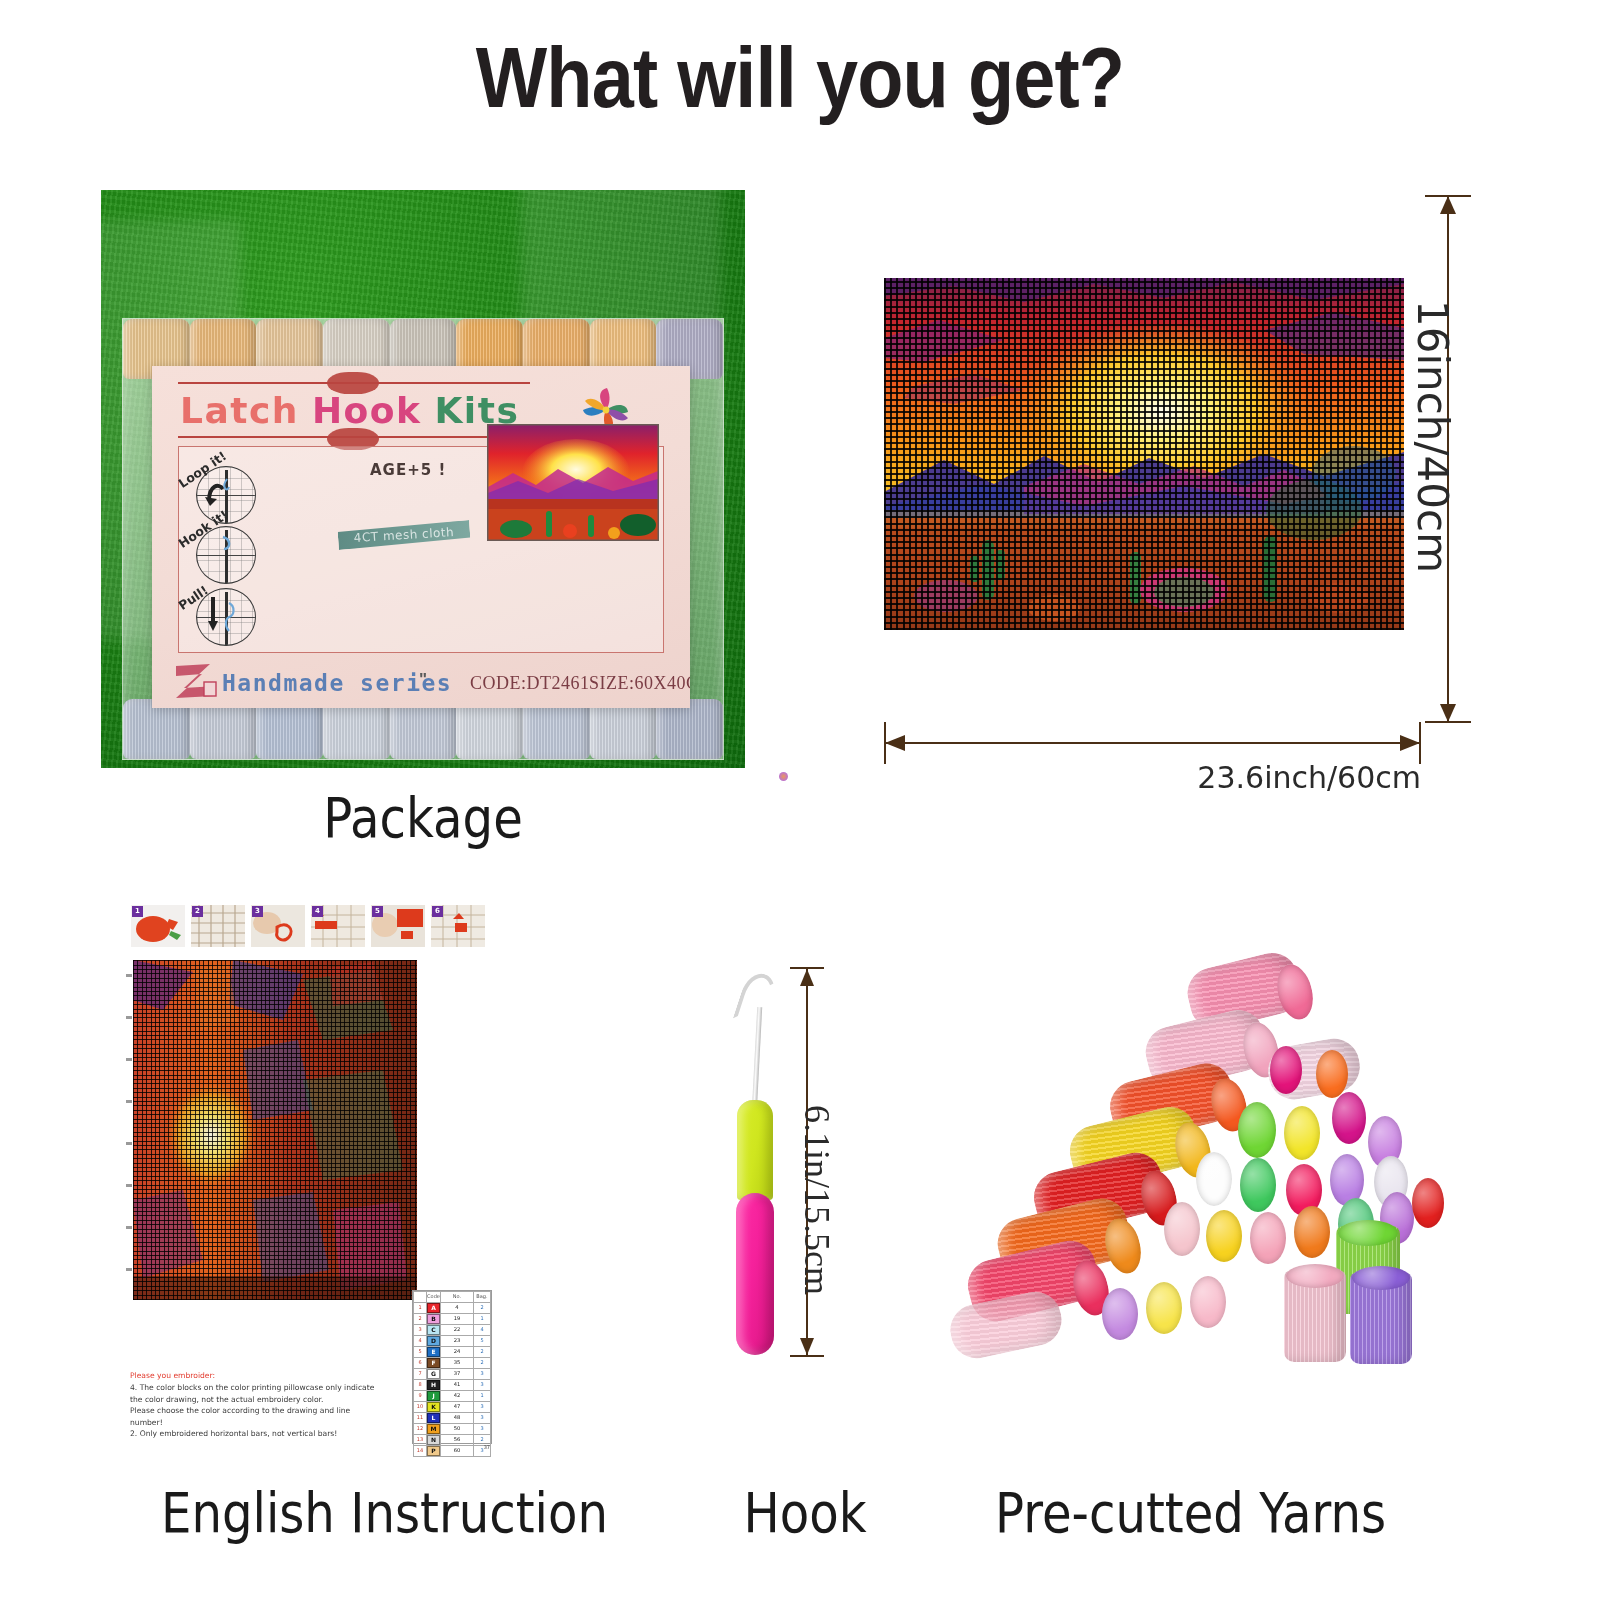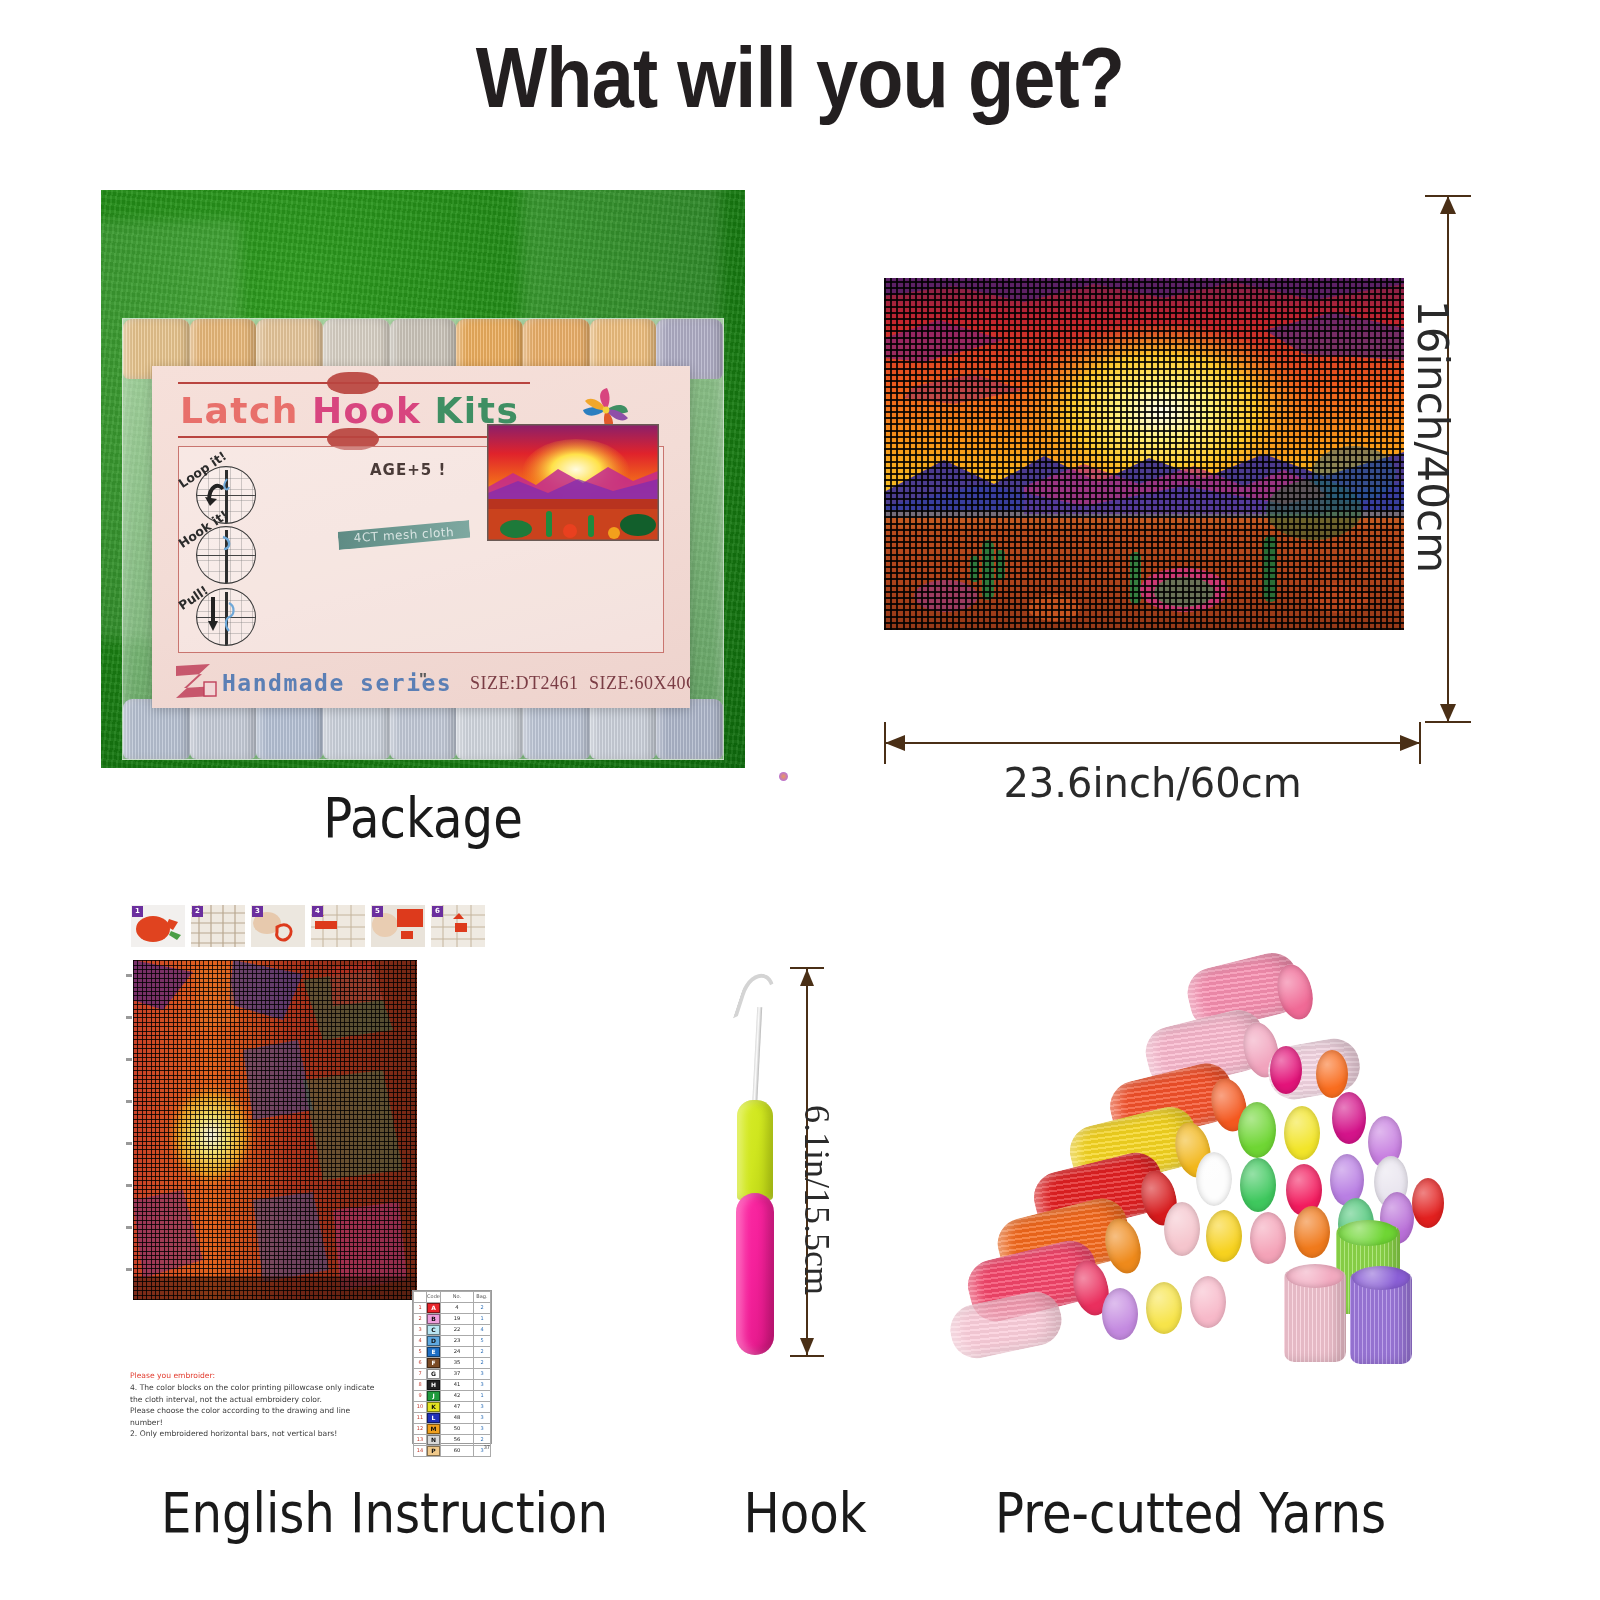--- a/index.html
+++ b/index.html
@@ -172,22 +172,22 @@
     position:absolute;left:884px;top:742px;width:537px;height:2px;background:#4a2f16;
   }
   .dim-h-l,.dim-h-r{position:absolute;top:722px;width:2px;height:42px;background:#4a2f16;}
   .dimlabel-v{
     position:absolute;left:1457px;top:300px;
     font-size:42px;color:#2a2a2a;white-space:nowrap;
     transform:rotate(90deg);transform-origin:left top;
     font-family:"DejaVu Sans","Liberation Sans",sans-serif;
   }
   .dimlabel-h{
-    position:absolute;left:884px;top:760px;width:537px;text-align:center;
-    font-size:40px;color:#2a2a2a;white-space:nowrap;
+    position:absolute;left:884px;top:760px;width:537px;text-align:right;
+    font-size:30px;color:#2a2a2a;white-space:nowrap;
     font-family:"DejaVu Sans","Liberation Sans",sans-serif;
   }
 
   
   .instr{position:absolute;left:126px;top:900px;width:372px;height:555px;background:#fff;}
   .thumbstrip{position:absolute;left:5px;top:5px;width:368px;height:48px;display:flex;gap:6px;}
   .thumb{
     position:relative;width:54px;height:42px;overflow:hidden;
     background:#ddd;border:0;
   }
@@ -426,21 +426,21 @@
           </svg>
         </div>
 
         <svg class="zlogo" viewBox="0 0 54 44">
           <path d="M6 8 L40 6 L14 30 L46 28 L44 38 L6 40 L32 16 L6 18Z" fill="#c0415a" opacity=".85"></path>
           <rect x="34" y="24" width="12" height="14" fill="#f2d6d6" stroke="#c0415a" stroke-width="1.4"></rect>
         </svg>
 
         <div class="hms">Handmade series</div>
         <div class="quotemk">"</div>
-        <div class="codetxt">SIZE:DT2461</div>
+        <div class="codetxt">CODE:DT2461</div>
         <div class="sizetxt">SIZE:60X40CM</div>
       </div>
     </div>
   </div>
 
   <div class="caption" style="left:101px;top:785px;width:644px;">Package</div>
 
   <div class="artifact"></div>
 
   <div class="mesh-wrap">
@@ -755,21 +755,21 @@
             <td class="bagc">3</td>
           </tr>
     </tbody>
       </table>
   </div>
   <div class="legend-foot">37</div>
 
   <div class="beforebox">
     <div class="hdr">Please you embroider:</div>
     <div>4. The color blocks on the color printing pillowcase only indicate</div>
-    <div>the cloth interval,  not the actual embroidery color.</div>
+    <div>the color drawing,  not the actual embroidery color.</div>
     <div> Please choose the color according to the drawing and line number!</div>
     <div>2. Only embroidered horizontal bars, not vertical bars!</div>
   </div>
 
   <div class="caption" style="left:126px;top:1480px;width:500px;text-align:left;">English Instruction</div>
 
   <div class="hook-wrap">
     <div class="hook-tip"></div>
     <div class="hook-shaft"></div>
     <div class="hook-handle-top"></div>

